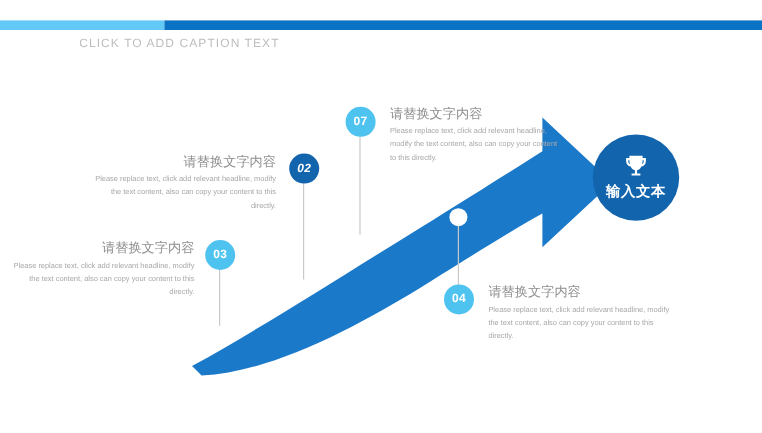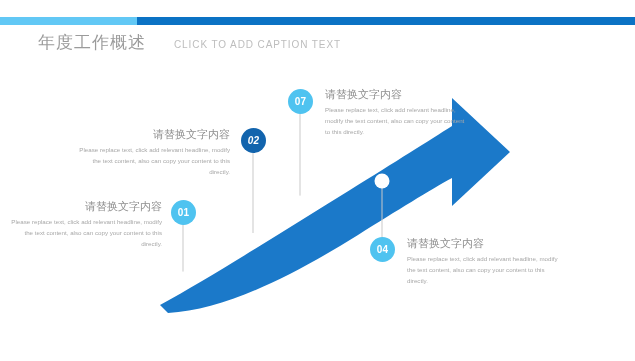--- a/index.html
+++ b/index.html
@@ -38,21 +38,21 @@
     display:flex;align-items:center;justify-content:center;
     color:#ffffff;font-size:10px;font-weight:bold;letter-spacing:.3px;
   }
   .node.light{background:#4fc3f0;}
   .node.dark{background:#1264ad;}
 
   
   .tblock{position:absolute;width:152px;}
   .tblock .t-head{
     font-size:11px;color:#8f8f8f;line-height:1.3;margin-bottom:3px;
-    font-family:Liberation Mono, monospace;
+    font-family:Liberation Sans, sans-serif;
   }
   .tblock .t-body{font-size:6.2px;color:#a8a8a8;line-height:1.75;}
   .tblock.right{text-align:right;}
   .tblock.left{text-align:left;}
 
   
   .goal{
     position:absolute;left:494px;top:112px;width:72px;height:72px;border-radius:50%;
     background:#1264ad;display:flex;flex-direction:column;
     align-items:center;justify-content:center;color:#fff;
@@ -67,21 +67,20 @@
 <body>
 
 <div class="slide">
 
   <div class="topbar">
     <div class="seg-light"></div>
     <div class="seg-dark"></div>
   </div>
 
   <div class="header">
-    <div class="title">年度工作概述</div>
     <div class="subtitle">CLICK TO ADD CAPTION TEXT</div>
   </div>
 
   <div class="stage">
 
     <svg class="art" viewBox="0 0 635 290">
 
       <g>
         <path d="M 160 245
                  C 215 215, 285 170, 350 130
@@ -104,21 +103,21 @@
 
       <g fill="#ffffff">
         <circle cx="183" cy="216" r="4.5"></circle>
         <circle cx="242" cy="173" r="6"></circle>
         <circle cx="300" cy="142" r="6.5"></circle>
         <circle cx="382" cy="121" r="7.5"></circle>
       </g>
     </svg>
 
     <div class="node light" style="left:171px;top:140px;">
-      <span>01</span>
+      <span>03</span>
     </div>
     <div class="tblock right" style="left:10px;top:140px;">
       <div class="t-head">请替换文字内容</div>
       <div class="t-body">Please replace text, click add relevant headline, modify the text content, also can copy your content to this directly.</div>
     </div>
 
     <div class="node dark" style="left:241px;top:68px;font-style:italic;">
       <span>02</span>
     </div>
     <div class="tblock right" style="left:78px;top:68px;">
@@ -137,14 +136,20 @@
     <div class="node light" style="left:370px;top:177px;">
       <span>04</span>
     </div>
     <div class="tblock left" style="left:407px;top:177px;width:160px;">
       <div class="t-head">请替换文字内容</div>
       <div class="t-body">Please replace text, click add relevant headline, modify the text content, also can copy your content to this directly.</div>
     </div>
 
   </div>
 
+  <div class="goal">
+    <svg class="trophy" viewBox="0 0 24 24" fill="#ffffff">
+      <path d="M6 2h12v2h3v3c0 2.4-1.8 4.4-4.1 4.8C16.2 13.6 14.7 14.8 13 15.1V18h3v2H8v-2h3v-2.9c-1.7-.3-3.2-1.5-3.9-3.3C4.8 11.4 3 9.4 3 7V4h3V2zm0 4H5v1c0 1.2.7 2.2 1.7 2.7C6.3 9 6 8 6 7V6zm12 0v1c0 1-.3 2-.7 2.7C18.3 9.2 19 8.2 19 7V6h-1z"></path>
+    </svg>
+    <div class="goal-label">输入文本</div>
+  </div>
 
 </div>
 
 </body></html>

